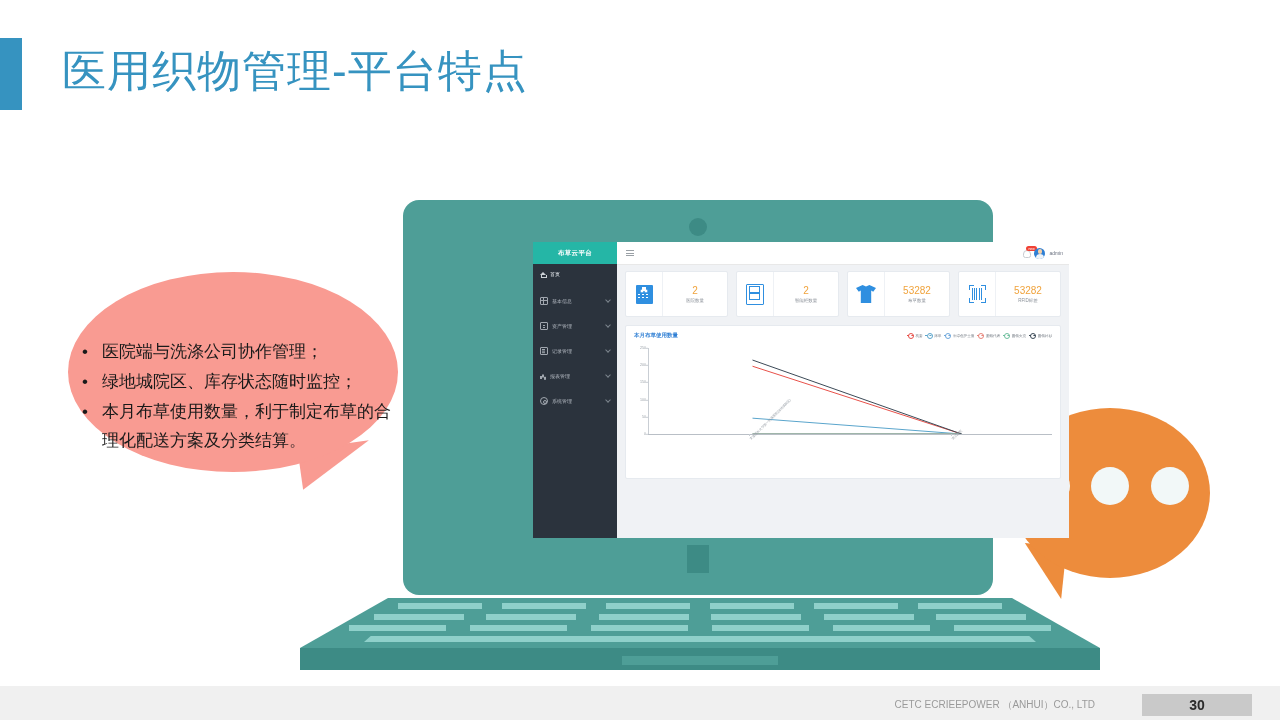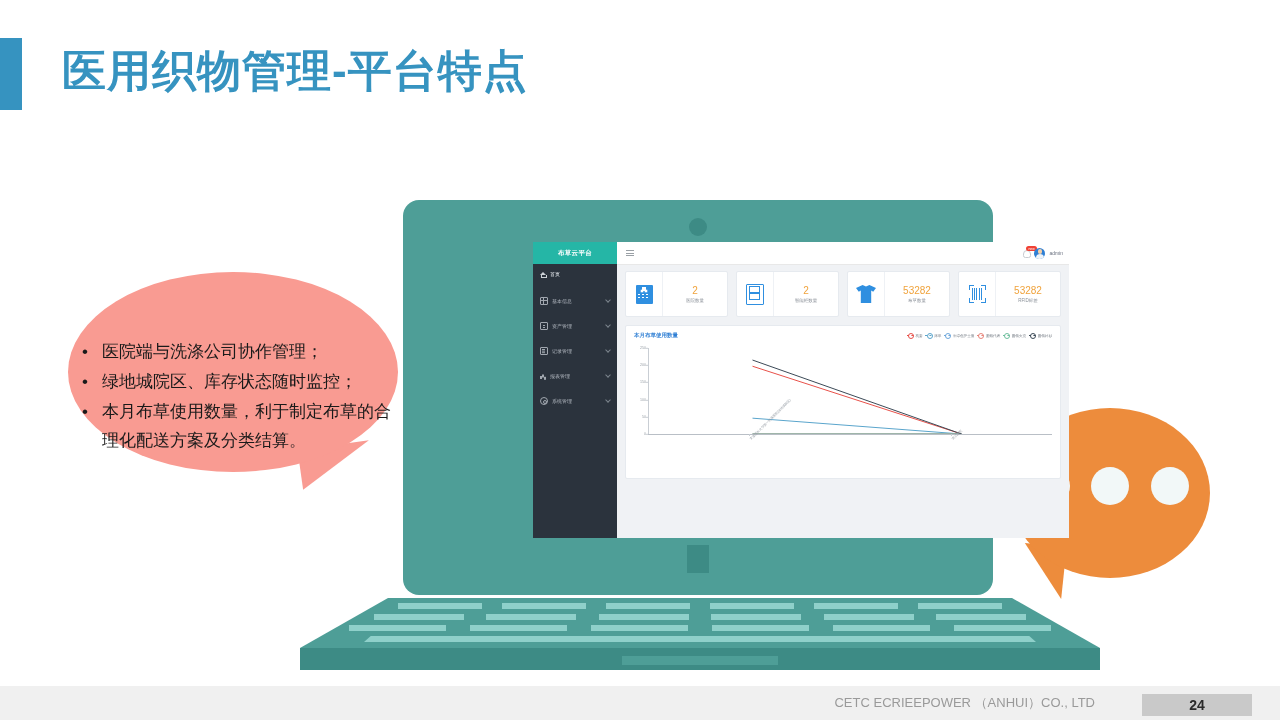--- a/index.html
+++ b/index.html
@@ -9,31 +9,31 @@
     font-family:"Liberation Sans","DejaVu Sans",sans-serif;
   }
 
   
   .accent-bar{
     position:absolute;left:0;top:38px;width:22px;height:72px;
     background:#3693c0;
   }
   .slide-title{
     position:absolute;left:62px;top:42px;
-    font-size:44px;font-weight:bold;color:#3693c0;
+    font-size:44px;font-weight:normal;color:#3693c0;
     letter-spacing:1px;white-space:nowrap;
   }
 
   .footer-band{
     position:absolute;left:0;bottom:0;width:1280px;height:34px;
     background:#f0f0f0;
   }
   .footer-text{
     position:absolute;right:185px;bottom:8px;
-    font-size:13px;color:#9a9a9a;white-space:nowrap;text-align:right;
+    font-size:10px;color:#9a9a9a;white-space:nowrap;text-align:right;
   }
   .page-num{
     position:absolute;right:28px;bottom:4px;
     width:110px;height:22px;background:#c9c9c9;
     display:flex;align-items:center;justify-content:center;
     font-size:14px;font-weight:bold;color:#2b2b2b;
   }
 
   
   .laptop{position:absolute;left:300px;top:200px;width:800px;height:470px;}
@@ -537,13 +537,13 @@
         </div>
       <div class="spacebar-row"></div>
     </div>
     <div class="base-front"></div>
     <div class="trackpad"></div>
   </div>
 </div>
 
 <div class="footer-band"></div>
 <div class="footer-text">CETC ECRIEEPOWER （ANHUI）CO., LTD</div>
-<div class="page-num">24</div>
+<div class="page-num">30</div>
 
 </body></html>

